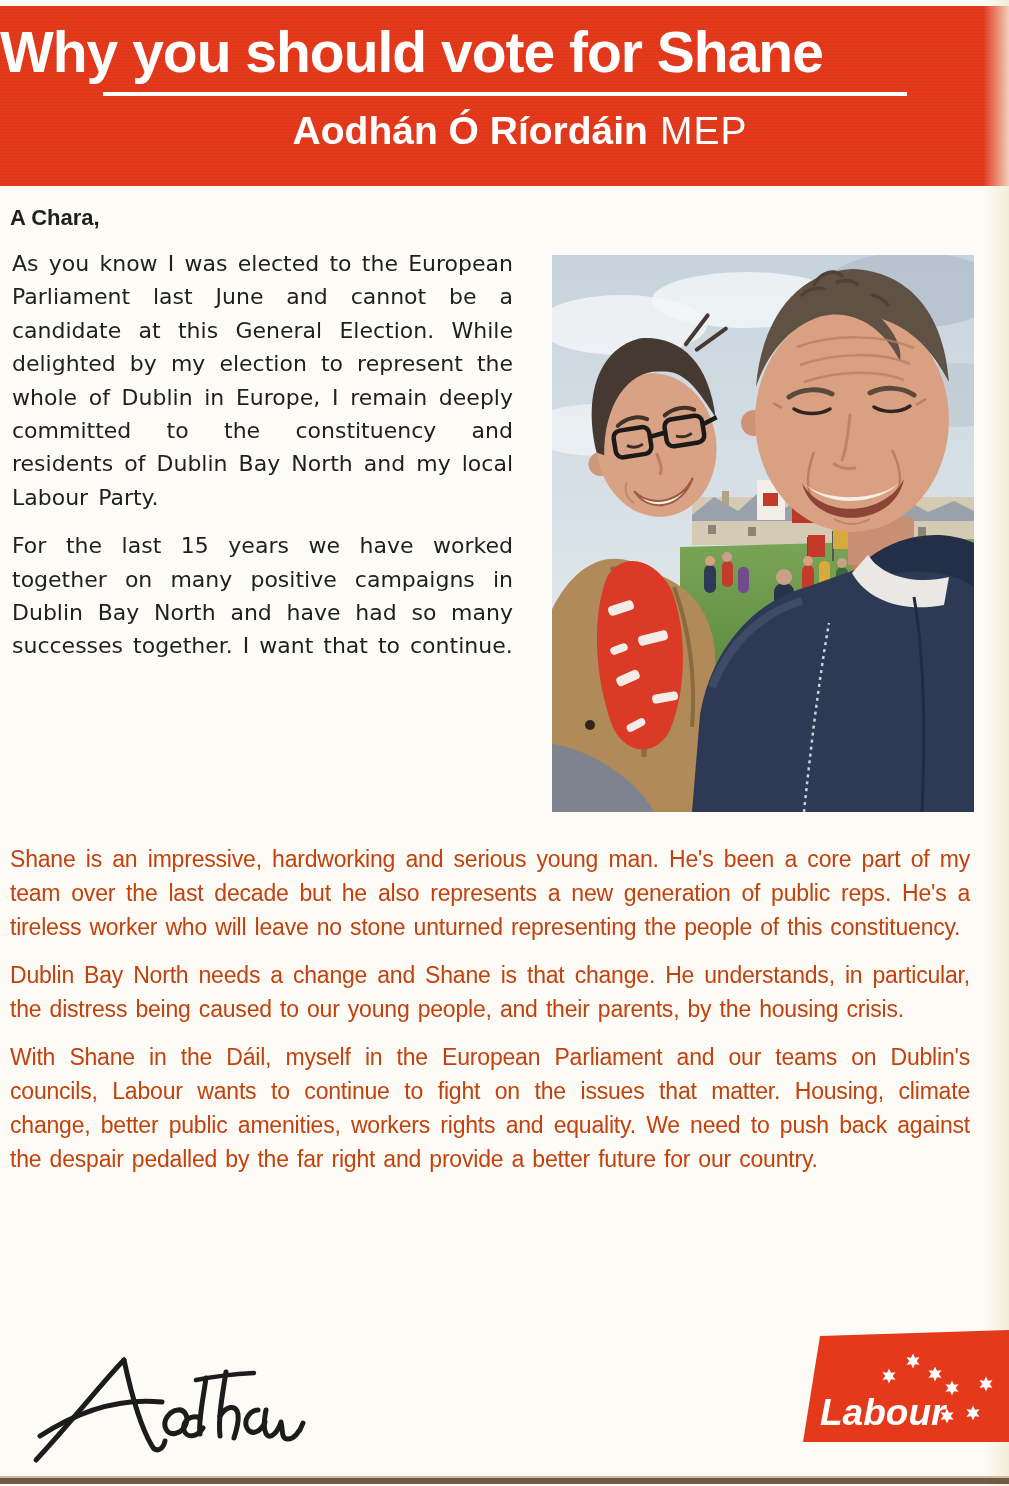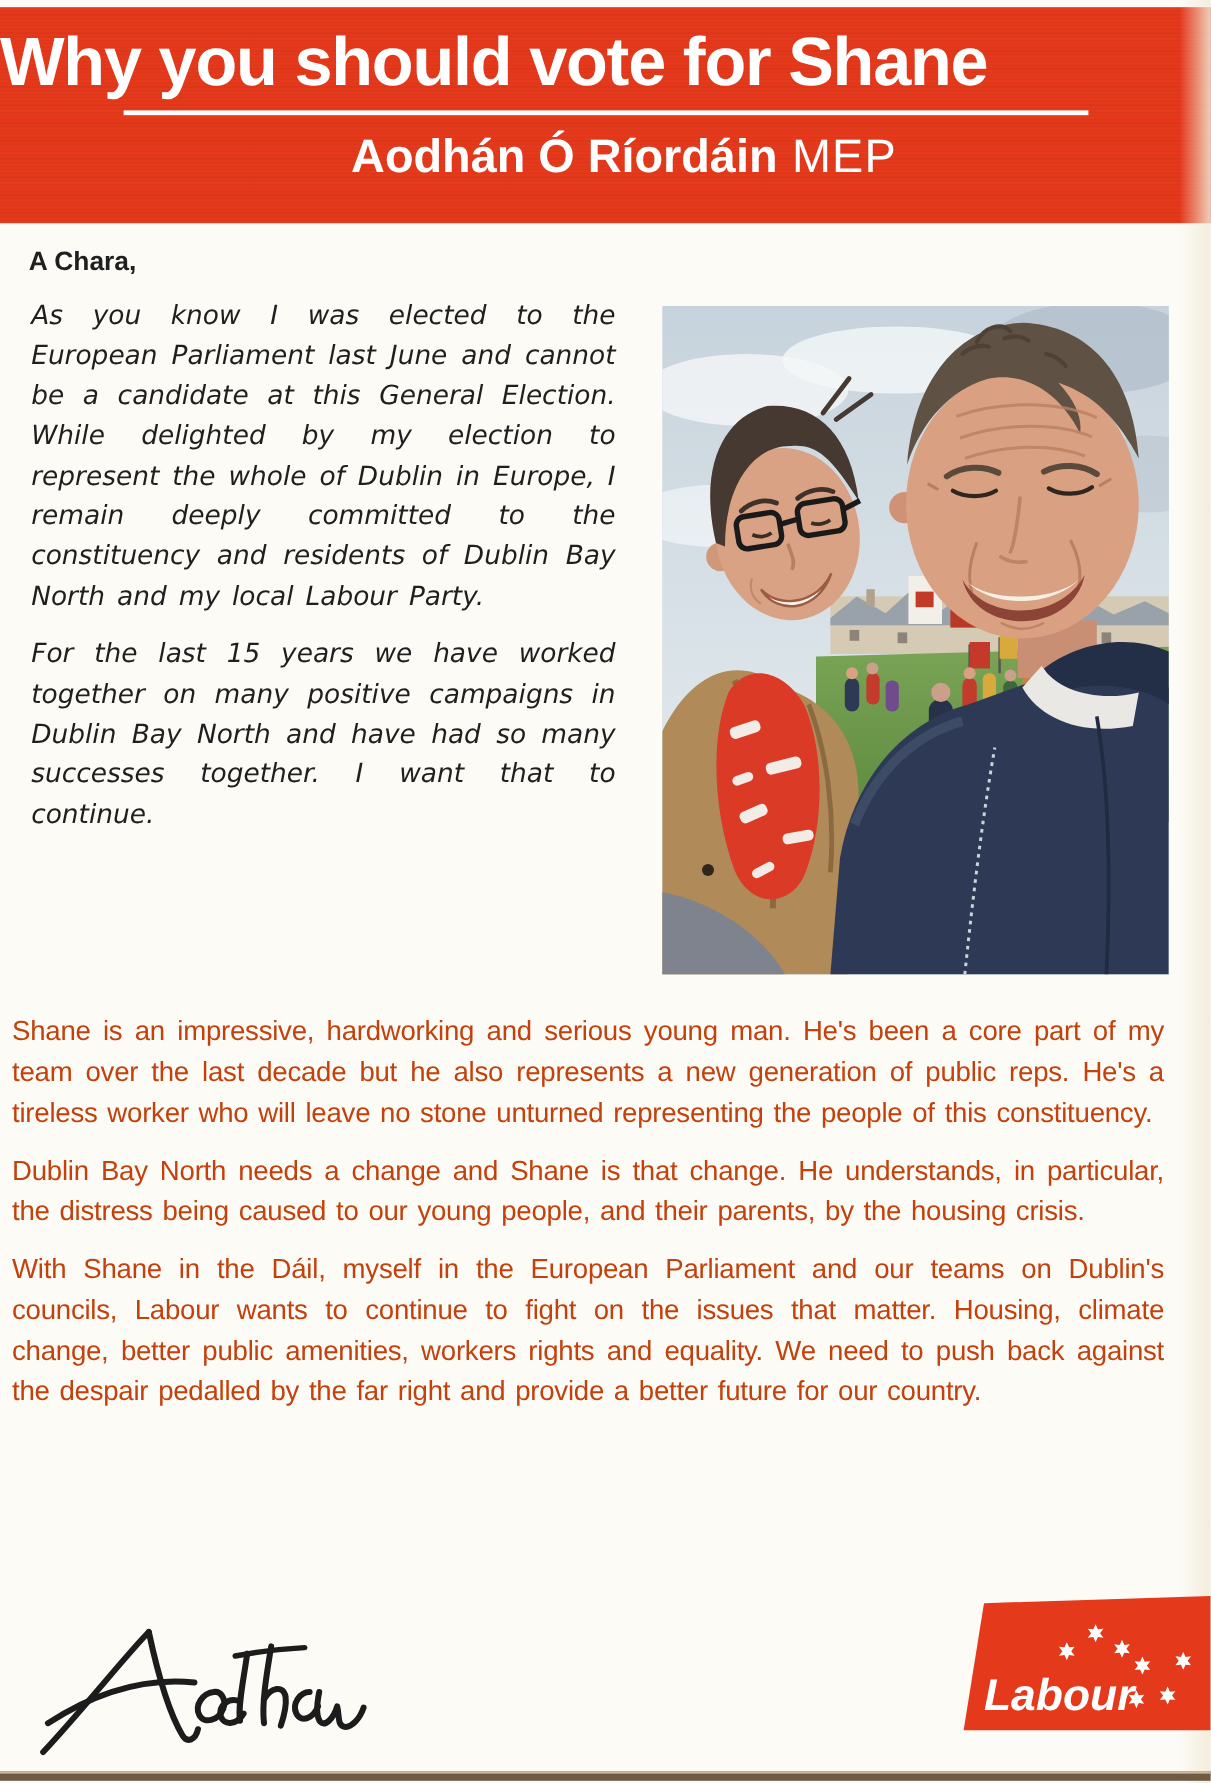--- a/index.html
+++ b/index.html
@@ -30,30 +30,30 @@
   }
   .header .rule{width:804px;height:4px;background:#fff;margin:8px auto 0;}
   .header .subtitle{
     margin-top:13px;text-align:center;color:#fff;
     font-size:39px;line-height:44px;padding-left:31px;
   }
   .header .subtitle .name{font-weight:bold;}
   .header .subtitle .role{font-weight:normal;margin-left:12px;letter-spacing:1px;}
   
   .salutation{
-    position:absolute;left:24px;top:205px;
+    position:absolute;left:10px;top:205px;
     font-size:22px;font-weight:bold;
   }
   .col-text{
     position:absolute;left:10px;top:247px;width:503px;
     font-family:"DejaVu Sans",sans-serif;
     font-size:22px;line-height:33.4px;word-spacing:3px;
     text-align:justify;
   }
-  .col-text p{margin:0 0 15px 16px;font-style:italic;}
+  .col-text p{margin:0 0 15px 2px;}
   .col-text .b{font-weight:bold;}
   .full-text{
     position:absolute;left:10px;top:842px;width:960px;
     font-size:23px;line-height:34px;word-spacing:2px;
     text-align:justify;color:#c2410c;letter-spacing:-0.2px;
   }
   .full-text p{margin:0 0 14px 0;}
   .closing{text-align:left;}
   .closing div{line-height:34px;}
   

